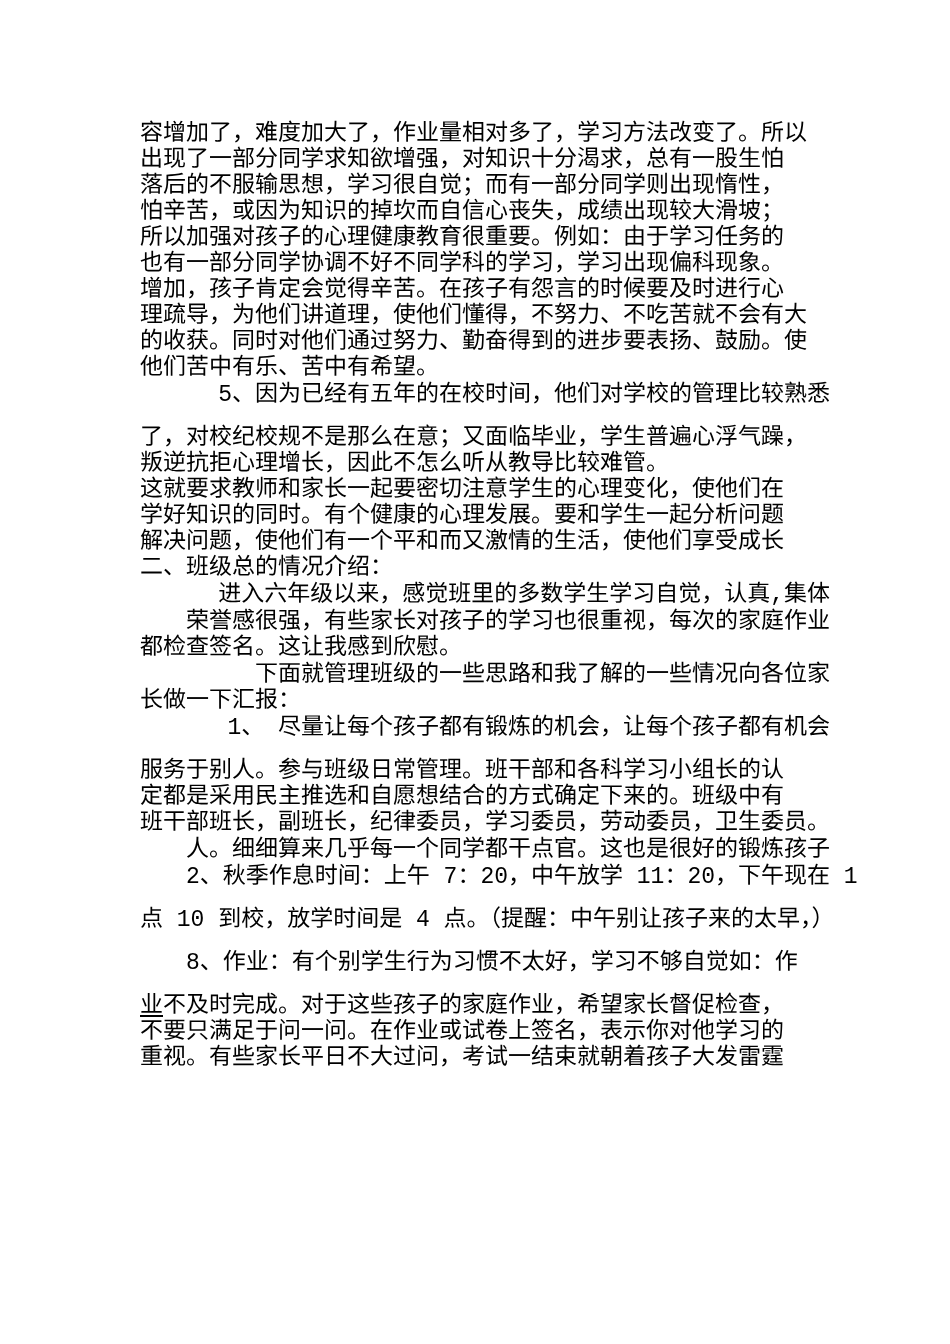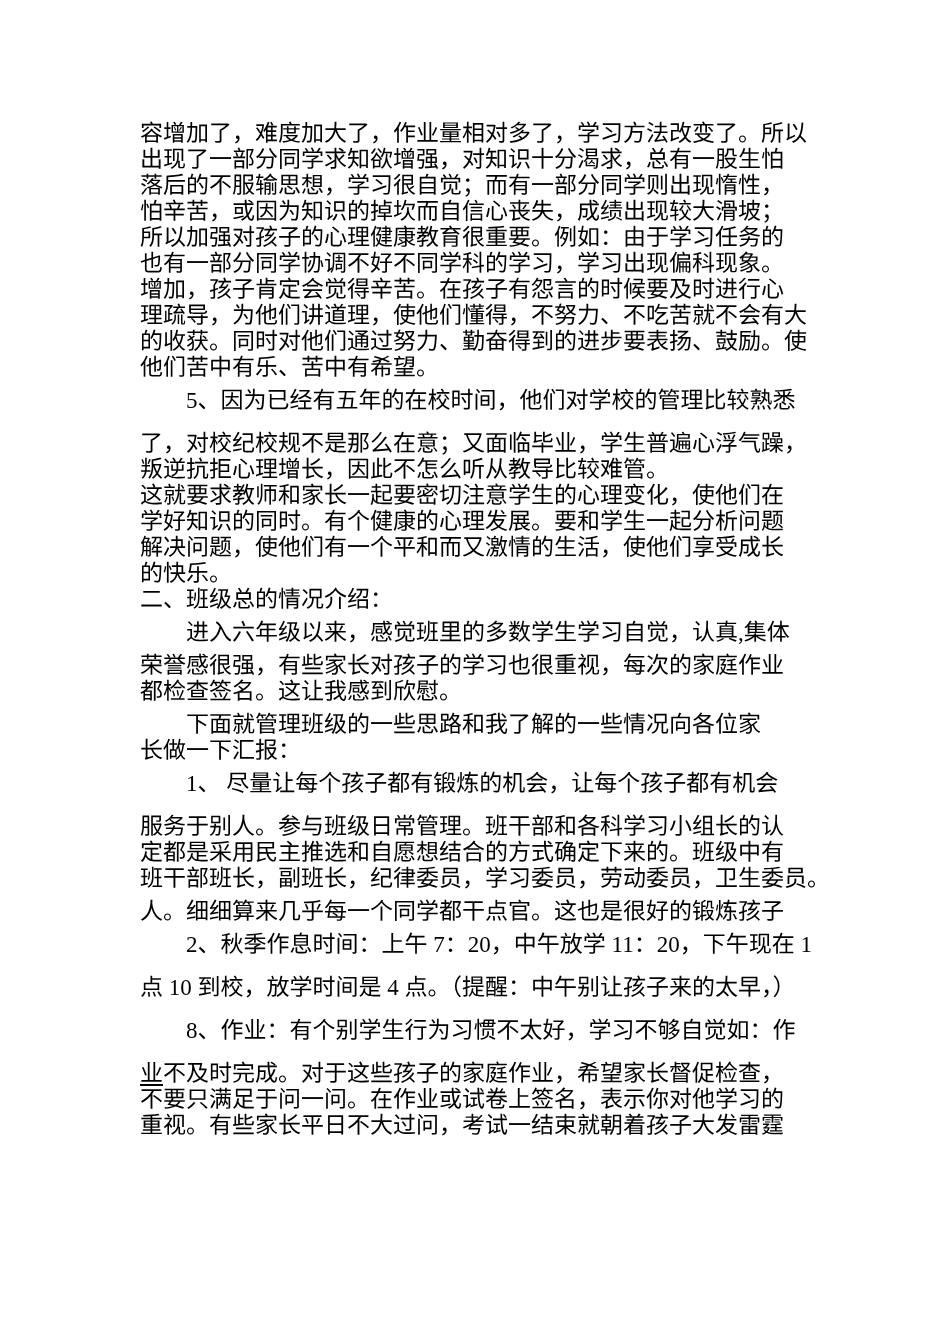--- a/index.html
+++ b/index.html
@@ -6,38 +6,38 @@
     margin: 0;
     padding: 0;
     background: #ffffff;
   }
   .page {
     position: relative;
     width: 950px;
     height: 1336px;
     background: #ffffff;
     overflow: hidden;
-    font-family: Liberation Serif, serif;
+    font-family: Liberation Mono, monospace;
     color: #000000;
   }
   .text-block {
     position: absolute;
     left: 140px;
     top: 121px;
     width: 690px;
   }
   .line {
     font-size: 23px;
     line-height: 26px;
     height: 26px;
     white-space: nowrap;
     letter-spacing: 0px;
     color: #000000;
   }
-  .gap-sm { margin-top: 7px; }
+  .gap-sm { margin-top: 1px; text-align: right; }
   .gap-md { margin-top: 17px; }
   .gap-lg { margin-top: 17px; }
   .u-mark { text-decoration: underline; text-underline-offset: 3px; }
 </style>
 </head>
 <body>
 
 <div class="page">
   <div class="text-block" id="doc-lines">
       <div class="line">容增加了，难度加大了，作业量相对多了，学习方法改变了。所以</div>
@@ -49,21 +49,20 @@
       <div class="line">增加，孩子肯定会觉得辛苦。在孩子有怨言的时候要及时进行心</div>
       <div class="line">理疏导，为他们讲道理，使他们懂得，不努力、不吃苦就不会有大</div>
       <div class="line">的收获。同时对他们通过努力、勤奋得到的进步要表扬、鼓励。使</div>
       <div class="line">他们苦中有乐、苦中有希望。</div>
       <div class="line gap-sm">　　5、因为已经有五年的在校时间，他们对学校的管理比较熟悉</div>
       <div class="line gap-md">了，对校纪校规不是那么在意；又面临毕业，学生普遍心浮气躁，</div>
       <div class="line">叛逆抗拒心理增长，因此不怎么听从教导比较难管。</div>
       <div class="line">这就要求教师和家长一起要密切注意学生的心理变化，使他们在</div>
       <div class="line">学好知识的同时。有个健康的心理发展。要和学生一起分析问题</div>
       <div class="line">解决问题，使他们有一个平和而又激情的生活，使他们享受成长</div>
-      <div class="line">的快乐。</div>
       <div class="line">二、班级总的情况介绍：</div>
       <div class="line gap-sm">　　进入六年级以来，感觉班里的多数学生学习自觉，认真,集体</div>
       <div class="line gap-sm">荣誉感很强，有些家长对孩子的学习也很重视，每次的家庭作业</div>
       <div class="line">都检查签名。这让我感到欣慰。</div>
       <div class="line gap-sm">　　下面就管理班级的一些思路和我了解的一些情况向各位家</div>
       <div class="line">长做一下汇报：</div>
       <div class="line gap-sm">　　1、 尽量让每个孩子都有锻炼的机会，让每个孩子都有机会</div>
       <div class="line gap-md">服务于别人。参与班级日常管理。班干部和各科学习小组长的认</div>
       <div class="line">定都是采用民主推选和自愿想结合的方式确定下来的。班级中有</div>
       <div class="line">班干部班长，副班长，纪律委员，学习委员，劳动委员，卫生委员。</div>

